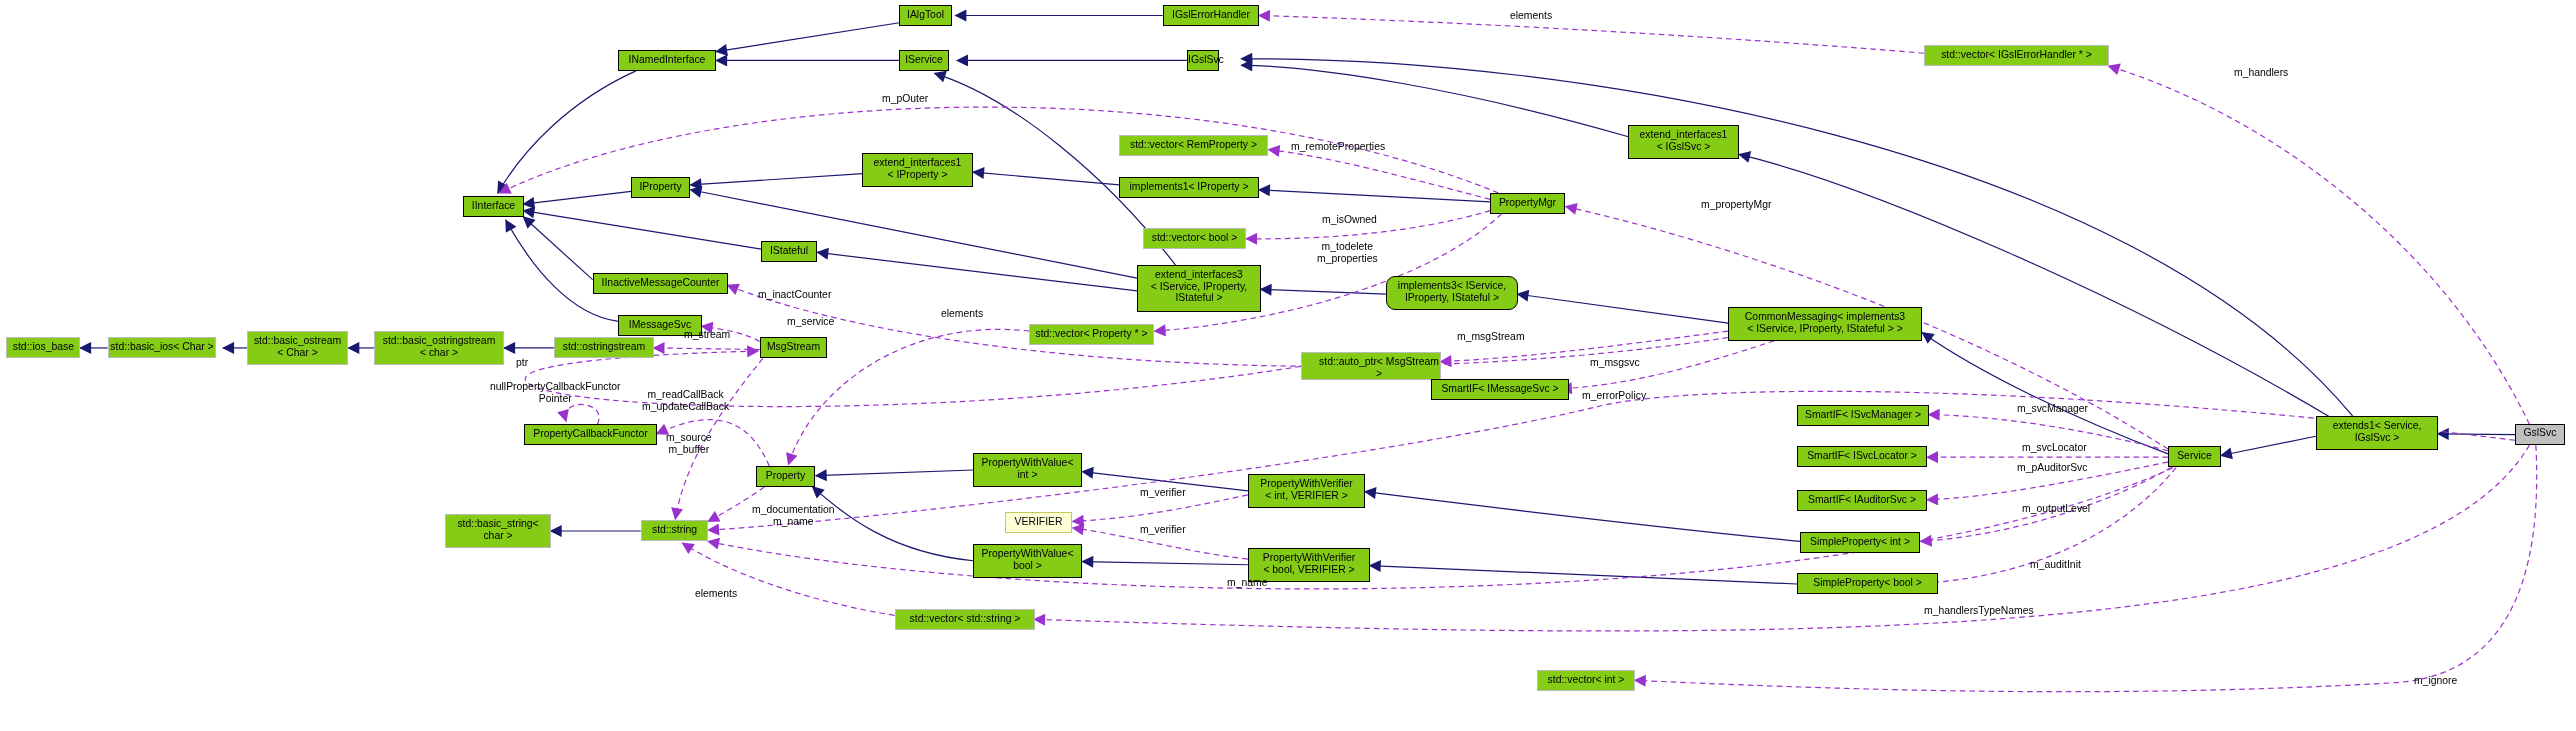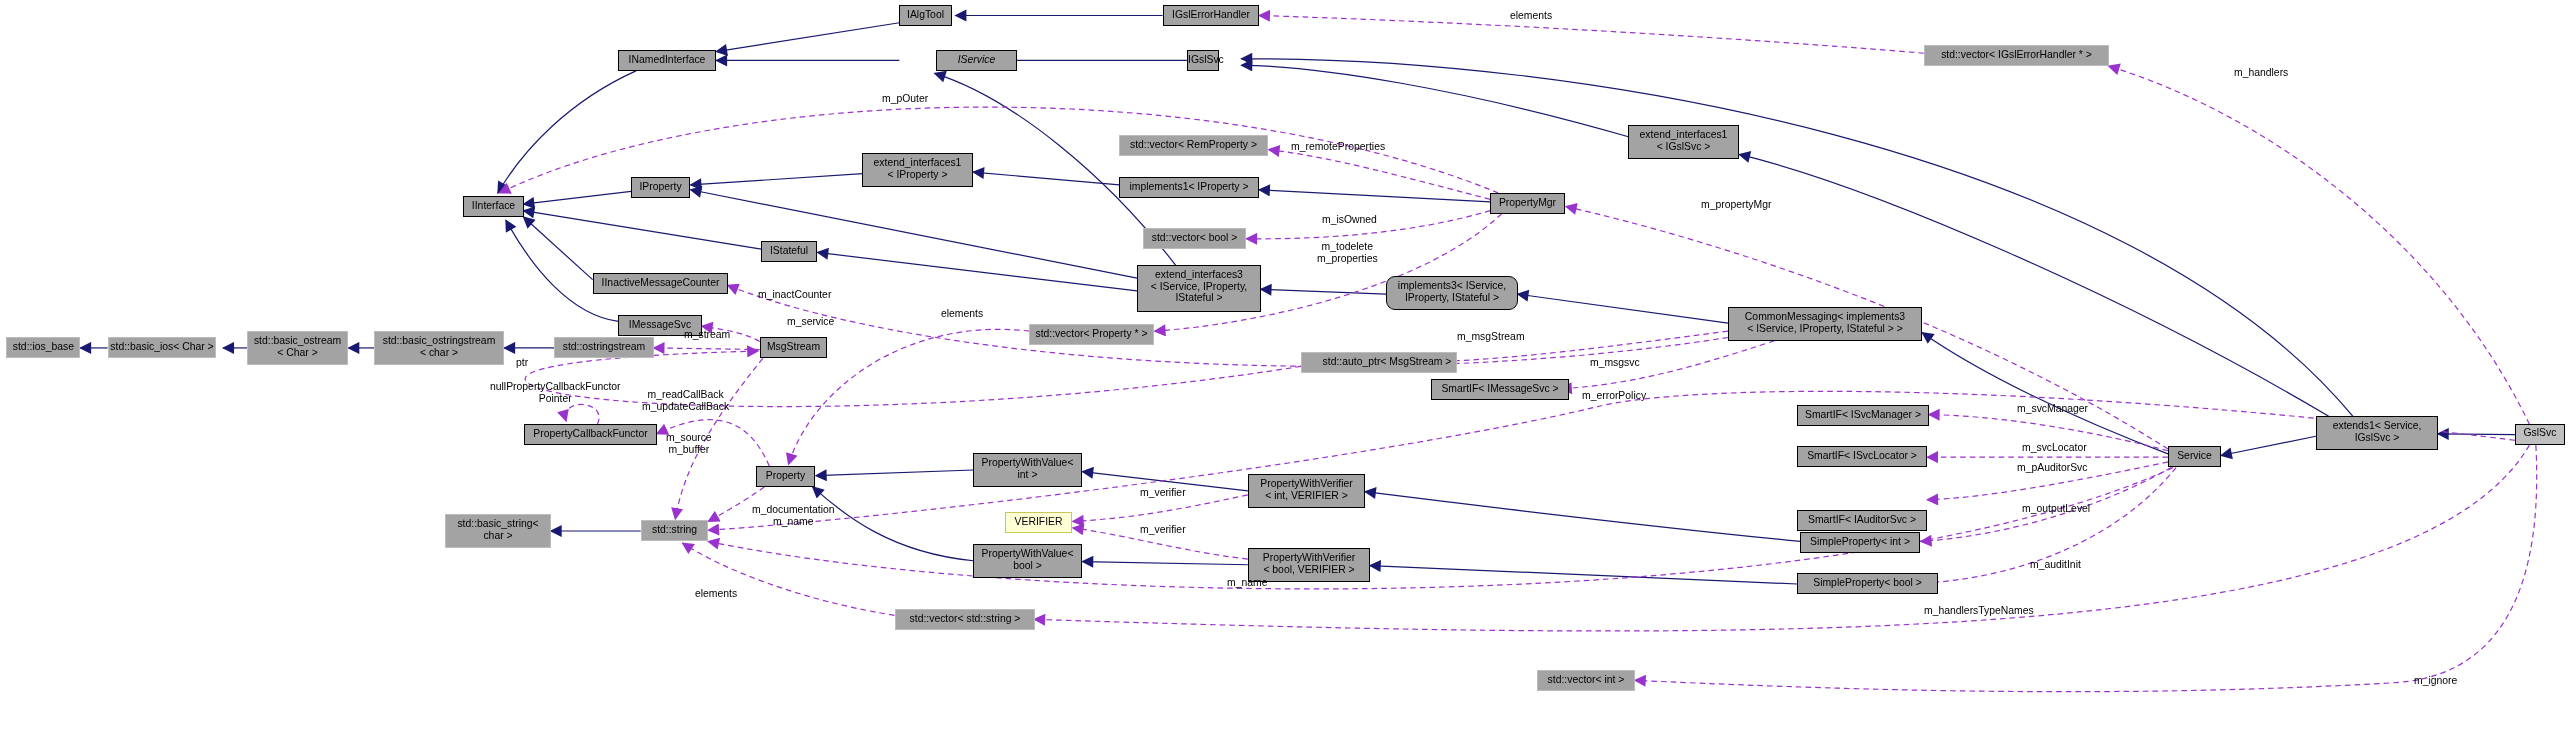--- a/index.html
+++ b/index.html
@@ -2,21 +2,21 @@
 <html style="--inh: #191970; --use: #9a32cd;font-size:13px"><head>
 <meta charset="utf-8">
 <style>
   html,body { margin:0; padding:0; background:#fff; }
   #canvas {
     position:relative; width:2576px; height:732px; overflow:hidden;
     font-family:"Liberation Sans", sans-serif; background:#fff;
   }
   #edges { position:absolute; left:0; top:0; width:2576px; height:732px; }
   .node {
-    position:absolute; box-sizing:border-box; background:#a3a3a3;
+    position:absolute; box-sizing:border-box; background:#84cc16;
     border:0.8px solid #000; color:#000;
     font:10.4px/11.6px "Liberation Sans", sans-serif;
     text-align:center; white-space:pre-line; padding-top:3.2px;
   }
   .node.external { border-color:#bcbcbc; }
   .node.focal   { background:#bfbfbf; border-width:1.6px; padding-top:2.4px; }
   .node.tmpl    { background:#ffffd6; border-color:#c8c85a; }
   .elabel {
     position:absolute; color:#000;
     font:10.4px/12.4px "Liberation Sans", sans-serif;
@@ -105,21 +105,21 @@
       <path class="use" marker-end="url(#arrU)" d="M1554,616 C1470,634 1412,645 1336,649"></path>
       <path class="use" marker-end="url(#arrU)" d="M1554,696 C1470,686 1412,668 1336,657"></path>
       <path class="use" marker-end="url(#arrU)" d="M952,606 C925,625 902,638 882,649"></path>
     </g>
   </svg>
   <div id="nodes-layer">
       <div class="node" style="left: 899px; top: 4.8px; width: 53px; min-height: 21px;">IAlgTool</div>
       <div class="node" style="left: 1163px; top: 4.8px; width: 96px; min-height: 21px;">IGslErrorHandler</div>
       <div class="node external" style="left: 1924px; top: 45px; width: 185px; min-height: 21px;">std::vector&lt; IGslErrorHandler * &gt;</div>
       <div class="node" style="left: 618px; top: 50px; width: 98px; min-height: 21px;">INamedInterface</div>
-      <div class="node" style="left: 936px; top: 50px; width: 81px; min-height: 21px; font-style: italic;">IService</div>
+      <div class="node" style="left: 899px; top: 50px; width: 50px; min-height: 21px;">IService</div>
       <div class="node" style="left: 1187px; top: 50px; width: 32px; min-height: 21px;">IGslSvc</div>
       <div class="node" style="left: 1628px; top: 125px; width: 111px; min-height: 34px;">extend_interfaces1
 &lt; IGslSvc &gt;</div>
       <div class="node" style="left: 463px; top: 196px; width: 61px; min-height: 21px;">IInterface</div>
       <div class="node" style="left: 631px; top: 177px; width: 59px; min-height: 21px;">IProperty</div>
       <div class="node" style="left: 862px; top: 153px; width: 111px; min-height: 34px;">extend_interfaces1
 &lt; IProperty &gt;</div>
       <div class="node external" style="left: 1119px; top: 135px; width: 149px; min-height: 21px;">std::vector&lt; RemProperty &gt;</div>
       <div class="node" style="left: 1119px; top: 177px; width: 140px; min-height: 21px;">implements1&lt; IProperty &gt;</div>
       <div class="node" style="left: 1490px; top: 193px; width: 75px; min-height: 21px;">PropertyMgr</div>
@@ -136,36 +136,36 @@
 &lt; IService, IProperty, IStateful &gt; &gt;</div>
       <div class="node external" style="left: 6.4px; top: 337px; width: 74px; min-height: 21px;">std::ios_base</div>
       <div class="node external" style="left: 108px; top: 337px; width: 108px; min-height: 21px;">std::basic_ios&lt; Char &gt;</div>
       <div class="node external" style="left: 247px; top: 331px; width: 101px; min-height: 34px;">std::basic_ostream
 &lt; Char &gt;</div>
       <div class="node external" style="left: 374px; top: 331px; width: 130px; min-height: 34px;">std::basic_ostringstream
 &lt; char &gt;</div>
       <div class="node external" style="left: 554px; top: 337px; width: 100px; min-height: 21px;">std::ostringstream</div>
       <div class="node" style="left: 760px; top: 337px; width: 67px; min-height: 21px;">MsgStream</div>
       <div class="node external" style="left: 1029px; top: 324px; width: 125px; min-height: 21px;">std::vector&lt; Property * &gt;</div>
-      <div class="node external" style="left: 1301px; top: 352px; width: 156px; min-height: 21px; padding-left: 16px;">std::auto_ptr&lt; MsgStream &gt;</div>
+      <div class="node external" style="left: 1301px; top: 352px; width: 140px; min-height: 21px; padding-left: 16px;">std::auto_ptr&lt; MsgStream &gt;</div>
       <div class="node" style="left: 1431px; top: 379px; width: 138px; min-height: 21px;">SmartIF&lt; IMessageSvc &gt;</div>
       <div class="node" style="left: 524px; top: 424px; width: 133px; min-height: 21px;">PropertyCallbackFunctor</div>
       <div class="node" style="left: 756px; top: 466px; width: 59px; min-height: 21px;">Property</div>
       <div class="node" style="left: 973px; top: 453px; width: 109px; min-height: 34px;">PropertyWithValue&lt;
 int &gt;</div>
       <div class="node tmpl" style="left: 1005px; top: 512px; width: 67px; min-height: 21px;">VERIFIER</div>
       <div class="node" style="left: 1248px; top: 474px; width: 117px; min-height: 34px;">PropertyWithVerifier
 &lt; int, VERIFIER &gt;</div>
       <div class="node" style="left: 973px; top: 544px; width: 109px; min-height: 34px;">PropertyWithValue&lt;
 bool &gt;</div>
       <div class="node" style="left: 1248px; top: 548px; width: 122px; min-height: 34px;">PropertyWithVerifier
 &lt; bool, VERIFIER &gt;</div>
       <div class="node" style="left: 1797px; top: 405px; width: 132px; min-height: 21px;">SmartIF&lt; ISvcManager &gt;</div>
       <div class="node" style="left: 1797px; top: 446px; width: 130px; min-height: 21px;">SmartIF&lt; ISvcLocator &gt;</div>
-      <div class="node" style="left: 1797px; top: 490px; width: 130px; min-height: 21px; margin-top: 20px;">SmartIF&lt; IAuditorSvc &gt;</div>
+      <div class="node" style="left: 1797px; top: 490px; width: 130px; min-height: 21px;">SmartIF&lt; IAuditorSvc &gt;</div>
       <div class="node" style="left: 1800px; top: 532px; width: 120px; min-height: 21px;">SimpleProperty&lt; int &gt;</div>
       <div class="node" style="left: 1797px; top: 573px; width: 141px; min-height: 21px;">SimpleProperty&lt; bool &gt;</div>
       <div class="node" style="left: 2168px; top: 446px; width: 53px; min-height: 21px;">Service</div>
       <div class="node" style="left: 2316px; top: 416px; width: 122px; min-height: 34px;">extends1&lt; Service,
 IGslSvc &gt;</div>
       <div class="node focal" style="left: 2515px; top: 424px; width: 50px; min-height: 21px;">GslSvc</div>
       <div class="node external" style="left: 445px; top: 514px; width: 106px; min-height: 34px;">std::basic_string&lt;
 char &gt;</div>
       <div class="node external" style="left: 641px; top: 520px; width: 67px; min-height: 21px;">std::string</div>
       <div class="node external" style="left: 895px; top: 609px; width: 140px; min-height: 21px;">std::vector&lt; std::string &gt;</div>

